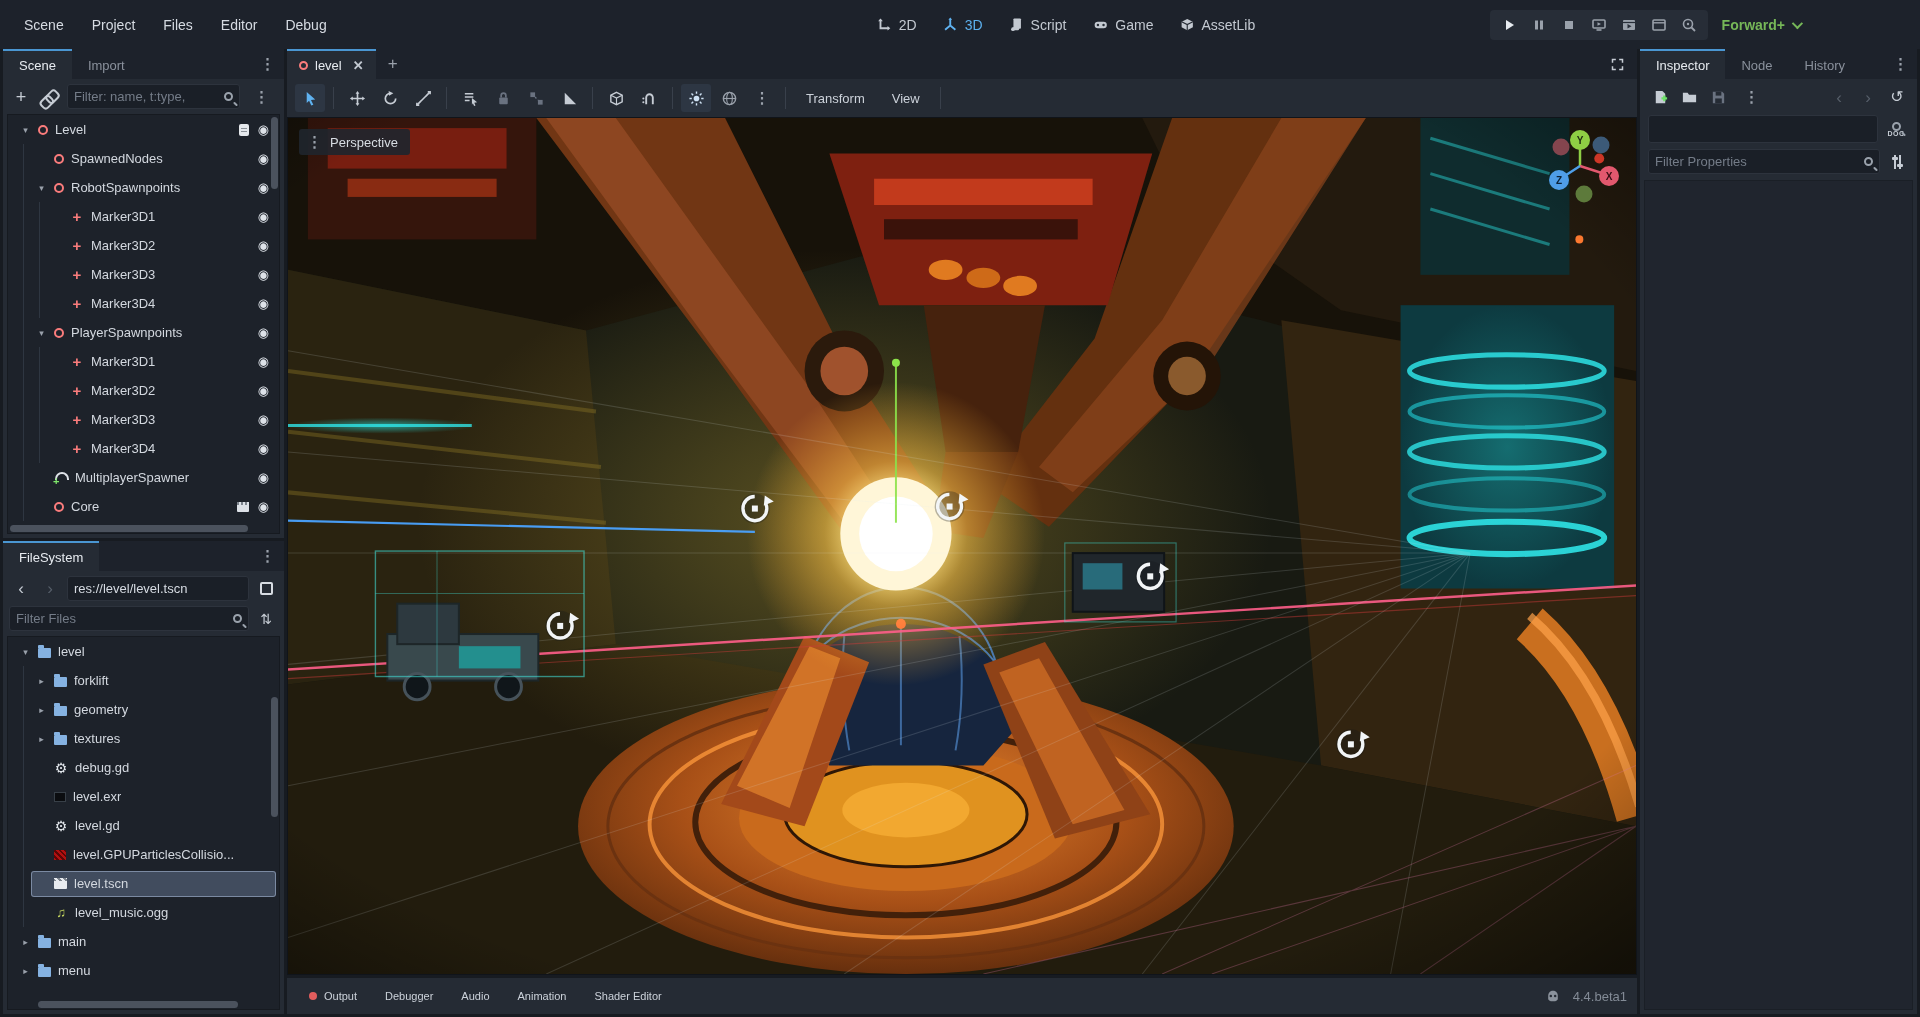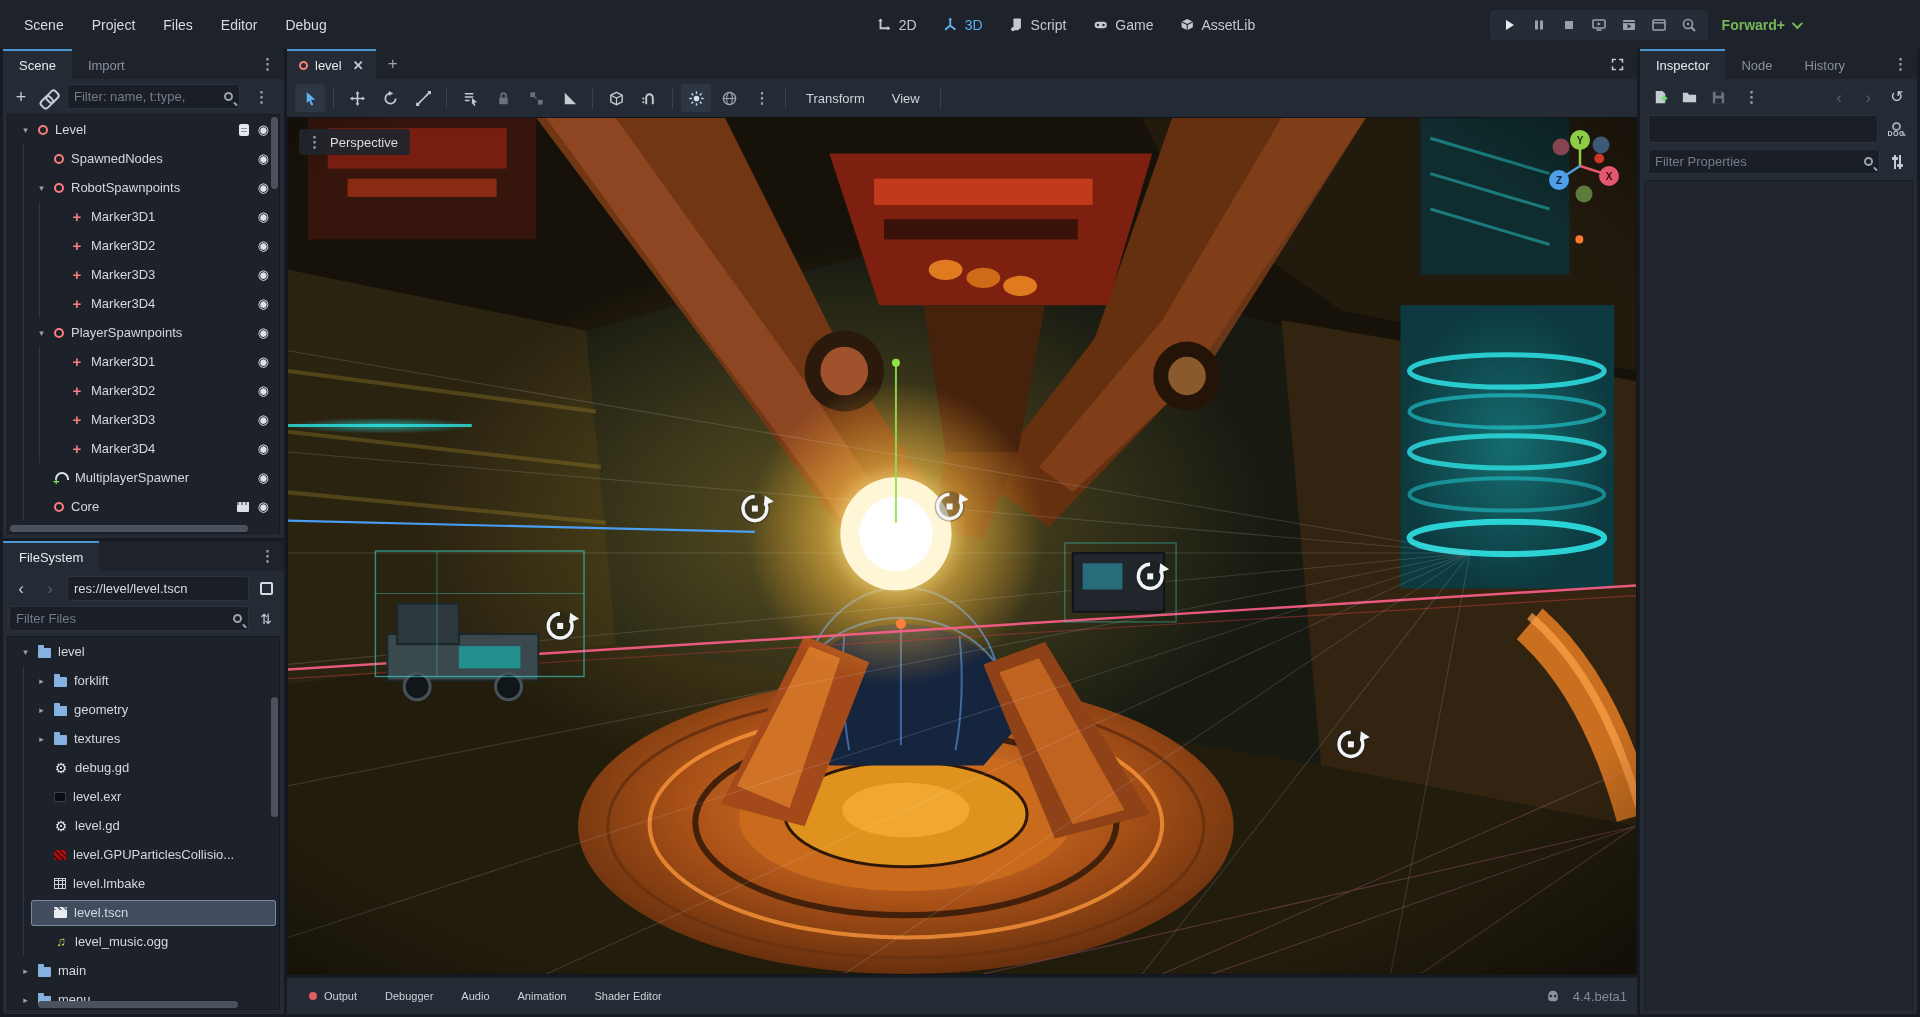--- a/index.html
+++ b/index.html
@@ -522,29 +522,20 @@
   </div>
               <div class="row">
     <span class="indent" style="width: 16px;"></span>
     <div class="row-body">
       <span class="expander"></span>
       <span class="row-icon icon-image-red"></span>
       <span class="row-label">level.GPUParticlesCollisio...</span>
       <span class="row-trailing"></span>
     </div>
   </div>
-              <div class="row">
-    <span class="indent" style="width: 16px;"></span>
-    <div class="row-body">
-      <span class="expander"></span>
-      <span class="row-icon icon-lightmap"></span>
-      <span class="row-label">level.lmbake</span>
-      <span class="row-trailing"></span>
-    </div>
-  </div>
               <div class="row selected">
     <span class="indent" style="width: 16px;"></span>
     <div class="row-body">
       <span class="expander"></span>
       <span class="row-icon icon-scene"></span>
       <span class="row-label">level.tscn</span>
       <span class="row-trailing"></span>
     </div>
   </div>
               <div class="row">

